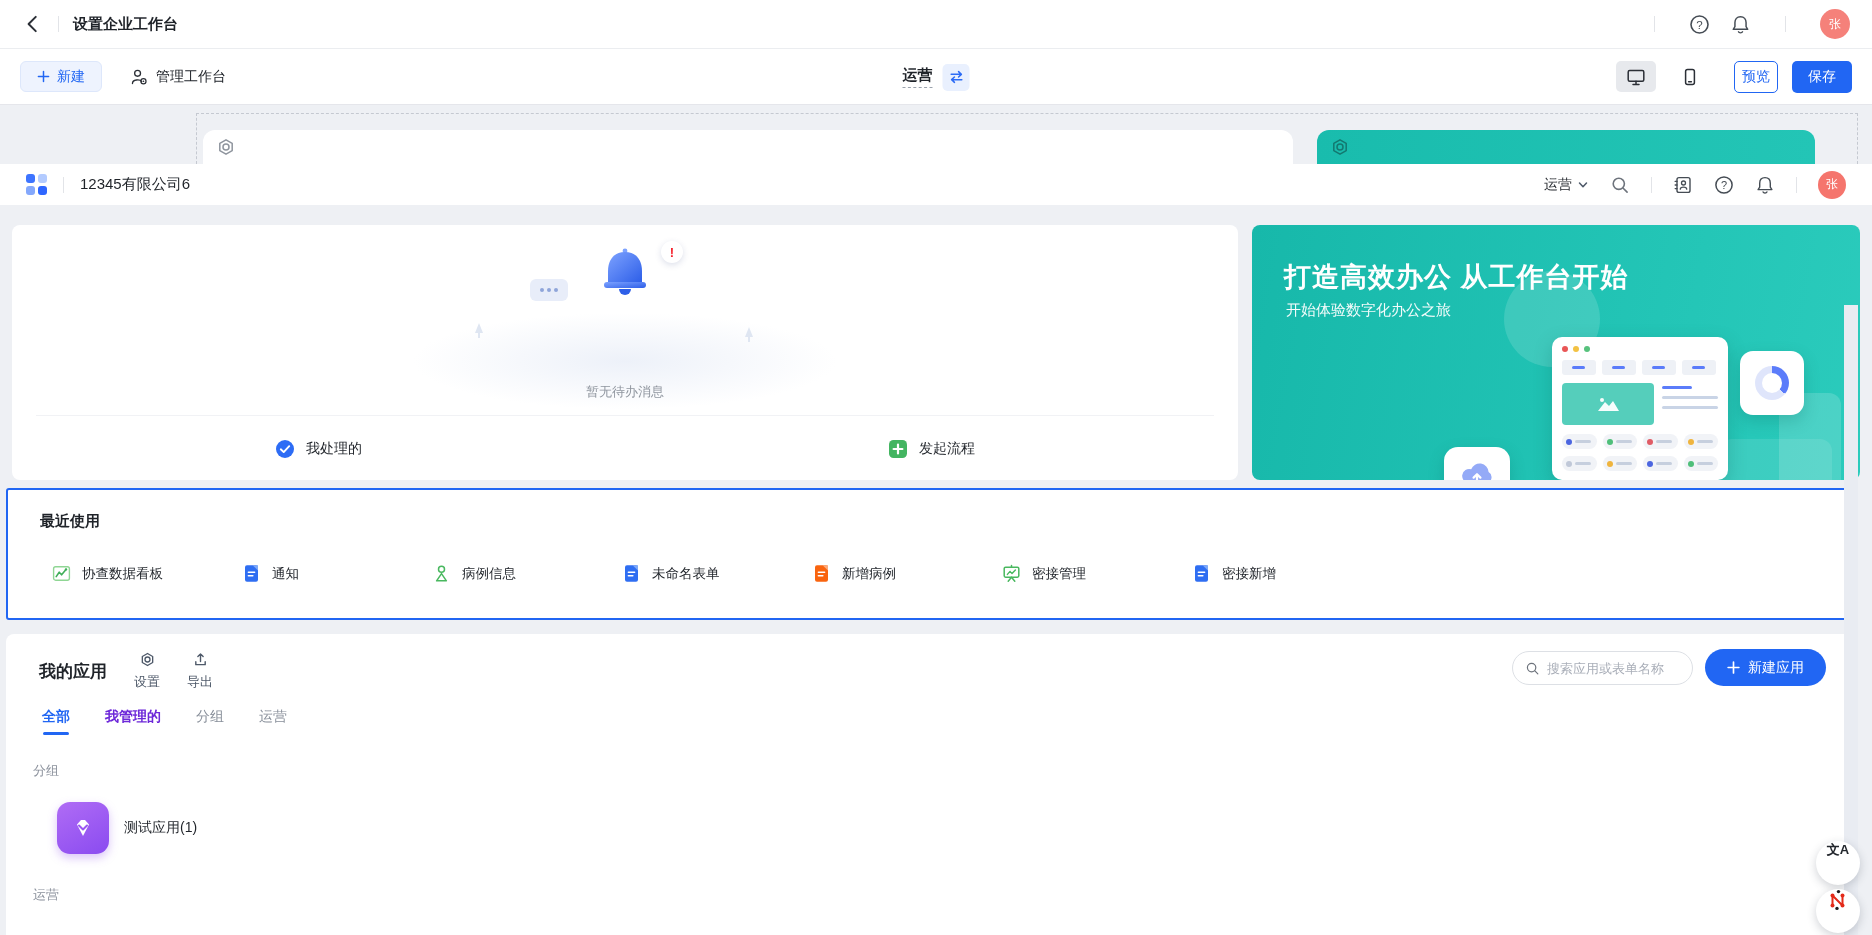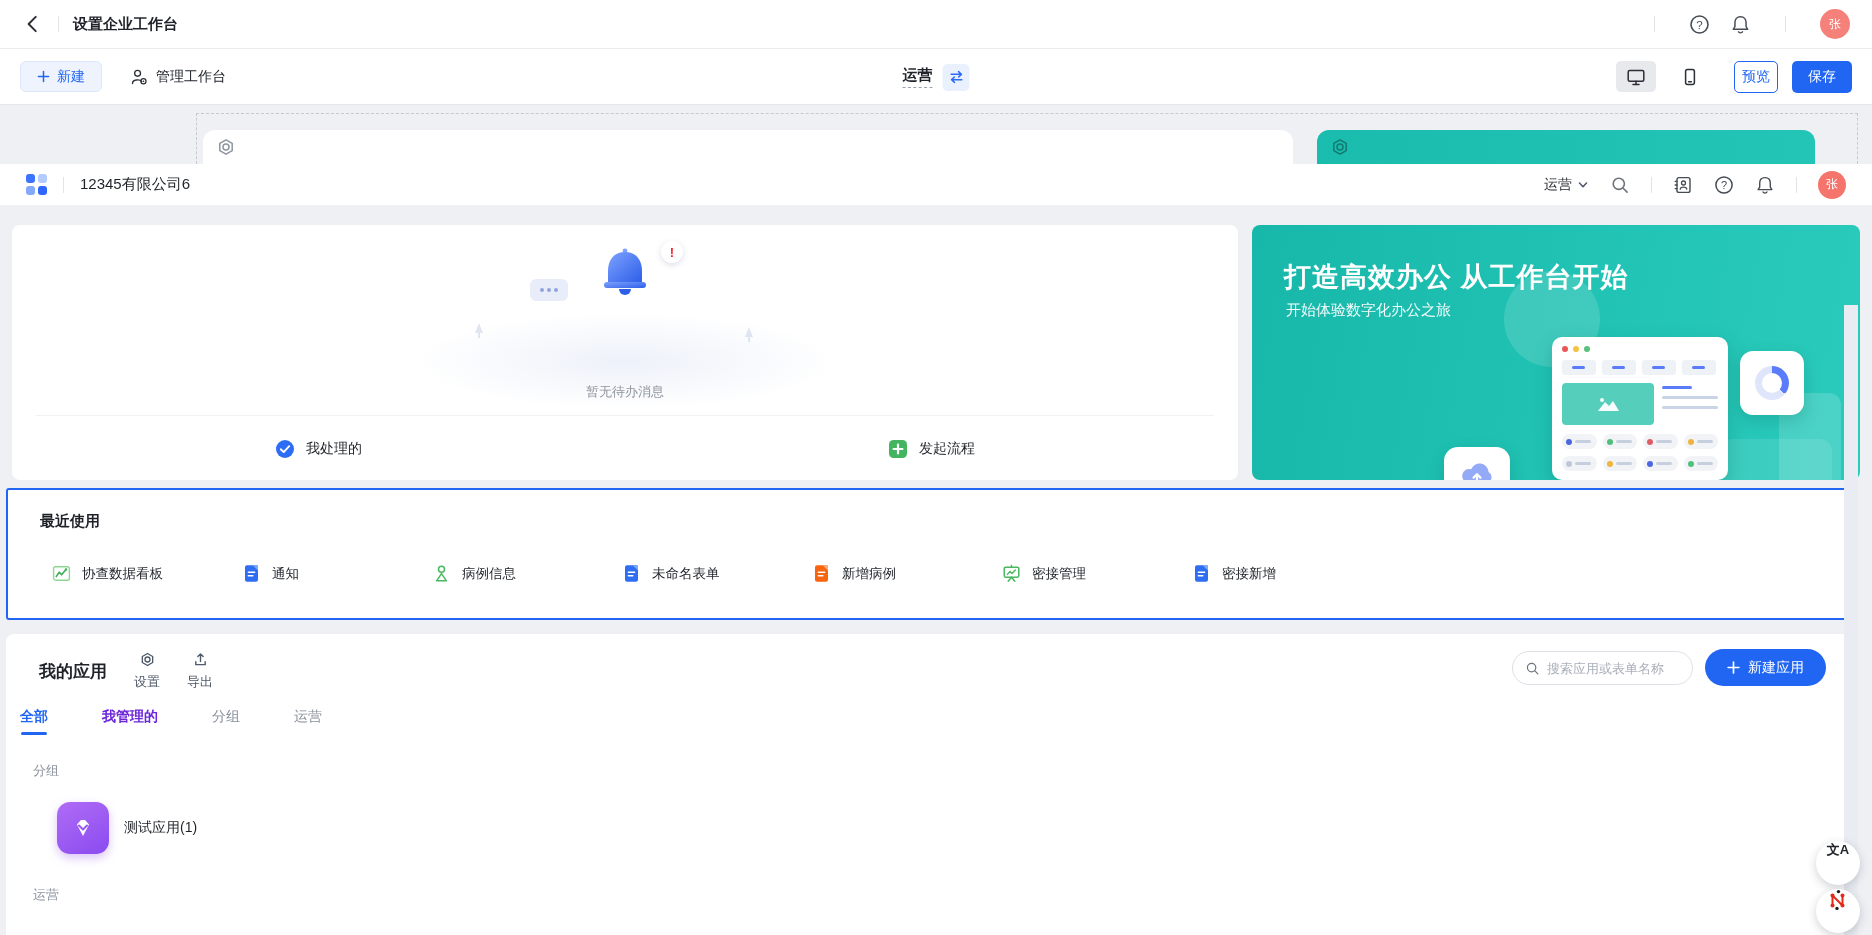--- a/index.html
+++ b/index.html
@@ -136,21 +136,21 @@
   .mini-btn .icon { width:15px; height:15px; }
   .search-pill { position:absolute; left:1506px; top:17px; width:181px; height:34px; border:1px solid #dde0e5;
     border-radius:17px; background:#fff; display:flex; align-items:center; padding:0 12px; gap:7px; }
   .search-pill .icon { width:15px; height:15px; }
   .search-pill input { border:none; outline:none; width:130px; font-size:13px; color:#333; background:transparent;
     font-family:"Liberation Sans","DejaVu Sans",sans-serif; }
   .search-pill input::placeholder { color:#a9aeb8; }
   .btn-newapp { position:absolute; left:1699px; top:15px; height:37px; padding:0 22px; background:#2166f3; color:#fff;
     border-radius:19px; font-size:14px; display:flex; align-items:center; gap:8px; cursor:pointer; }
   .btn-newapp .icon { width:13px; height:13px; }
-  .apps-tabs { position:absolute; left:14px; top:74px; display:flex; gap:54px;justify-content:flex-end; }
+  .apps-tabs { position:absolute; left:36px; top:74px; display:flex; gap:35px;justify-content:flex-end; }
   .tab { font-size:14px; color:#878e99; position:relative; padding-bottom:9px; cursor:pointer; }
   .tab.active { color:#2166f3; font-weight:600; }
   .tab.active::after { content:""; position:absolute; left:1px; right:1px; bottom:0; height:3px; border-radius:2px; background:#2166f3; }
   .tab.strong { color:#6d28d9; font-weight:bold; }
   .group-label { position:absolute; left:27px; top:128px; font-size:13px; color:#8b919c; }
   .app-tile { position:absolute; left:51px; top:168px; display:flex; align-items:center; gap:15px; cursor:pointer; }
   .app-ic { width:52px; height:52px; border-radius:13px; background:linear-gradient(150deg,#b06cf5,#8a4bf0);
     box-shadow:0 4px 10px rgba(150,90,235,.35); display:flex; align-items:center; justify-content:center; }
   .app-ic .icon { width:26px; height:26px; }
   .app-name { font-size:14px; }

